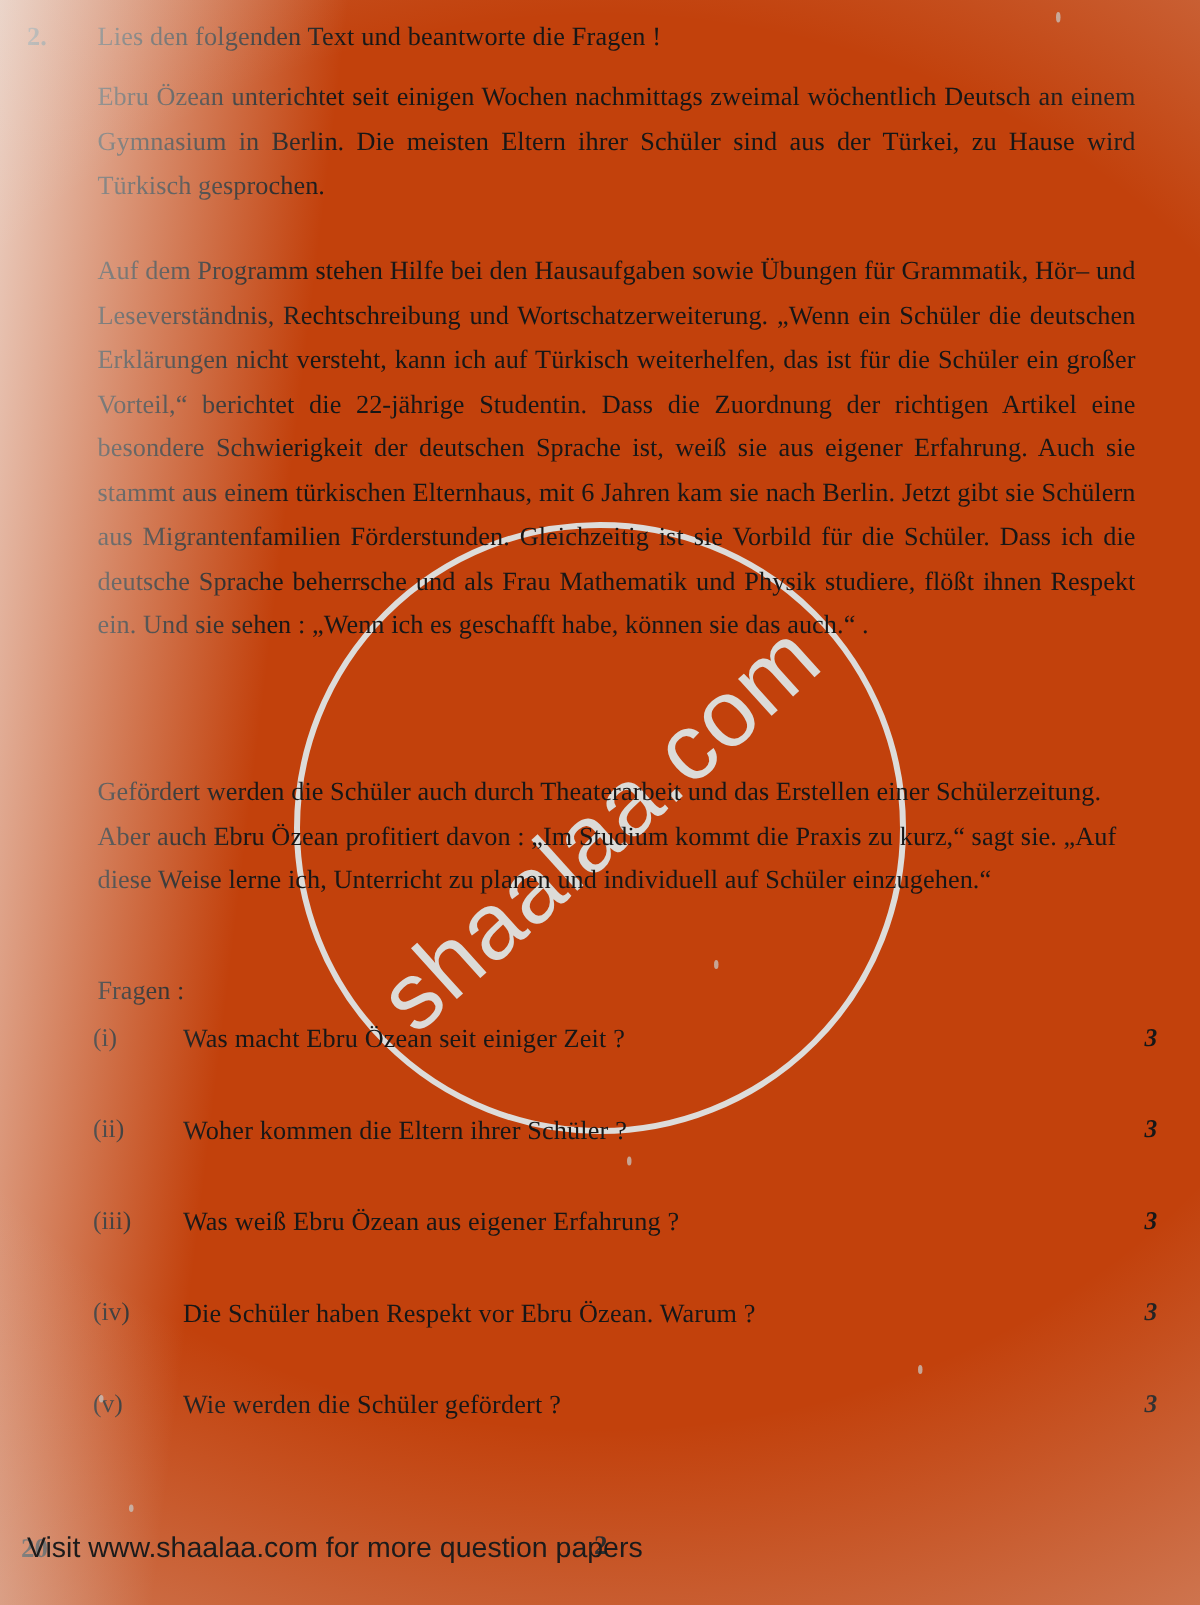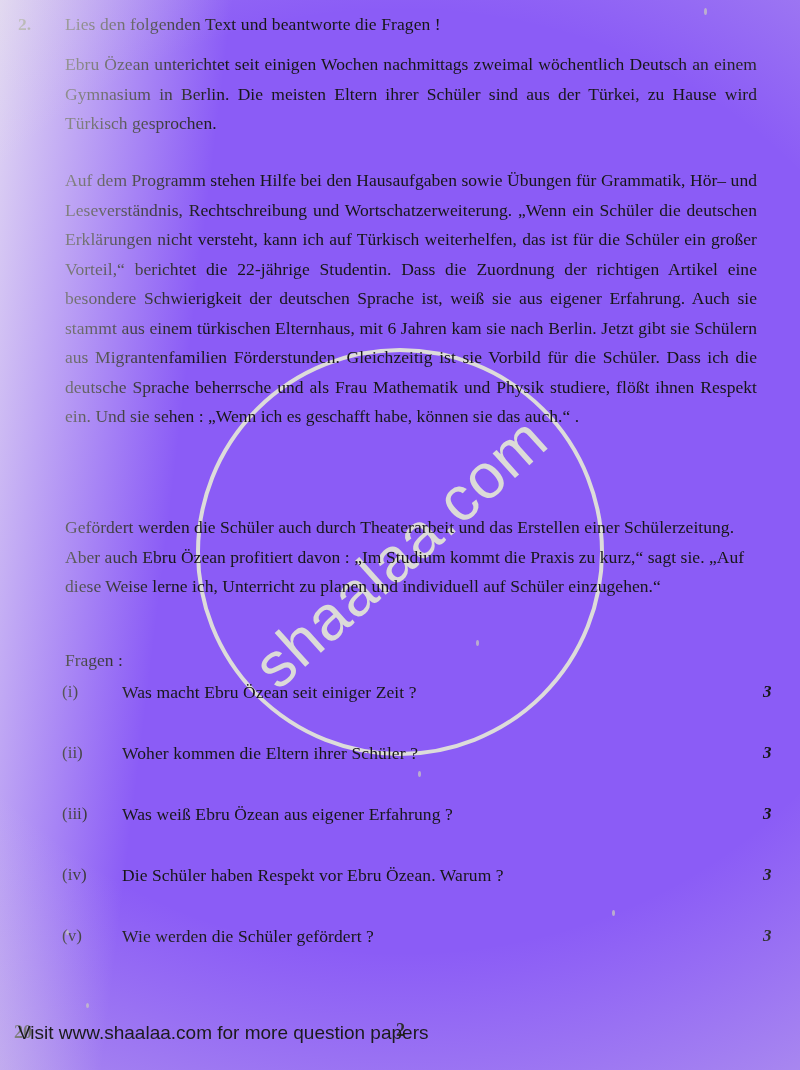--- a/index.html
+++ b/index.html
@@ -5,21 +5,21 @@
   html, body {
     margin: 0;
     padding: 0;
     background: #ffffff;
   }
 
   #page {
     position: relative;
     width: 800px;
     height: 1070px;
-    background: #8b5cf6;
+    background: #c2410c;
     overflow: hidden;
     font-family: "Liberation Serif", "DejaVu Serif", serif;
     color: #171717;
   }
 
   
   .scan-tint {
     position: absolute;
     inset: 0;
     background:

